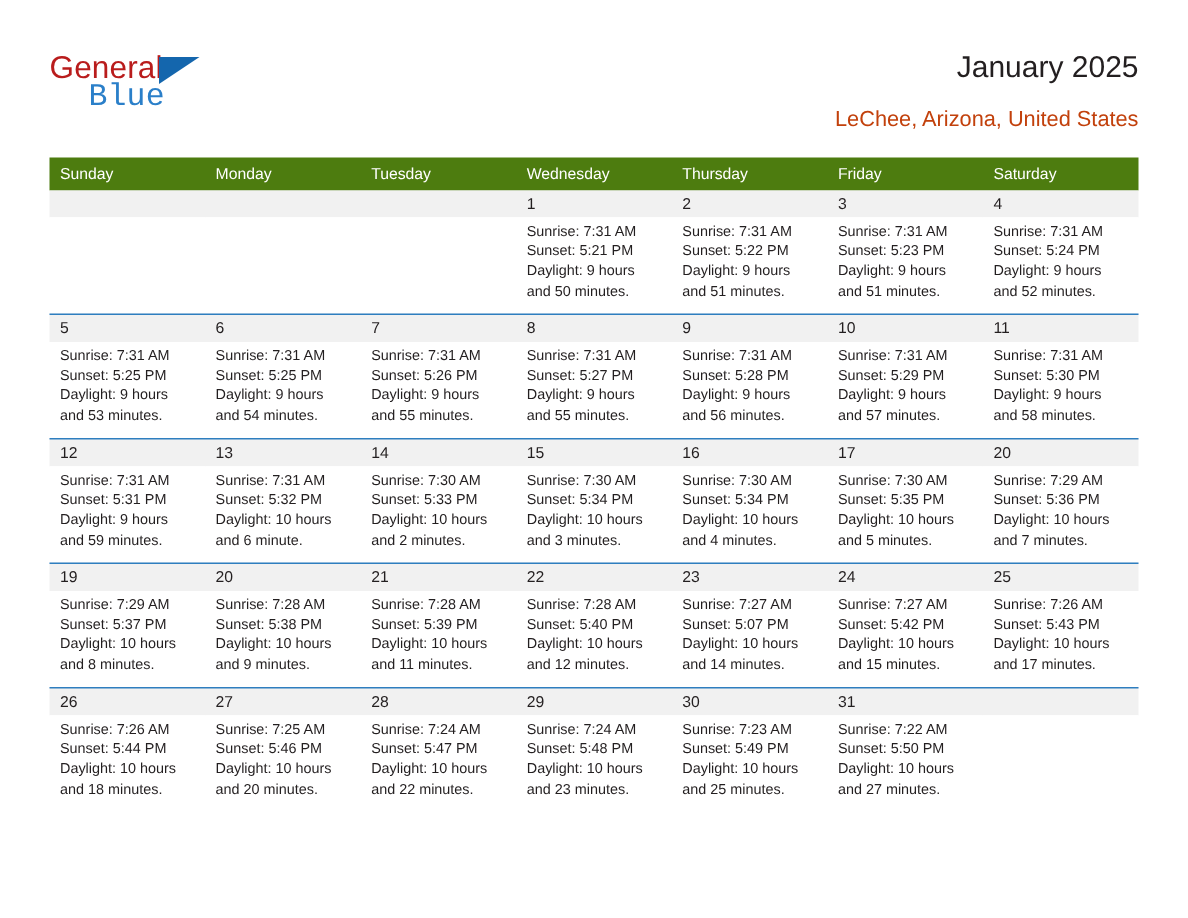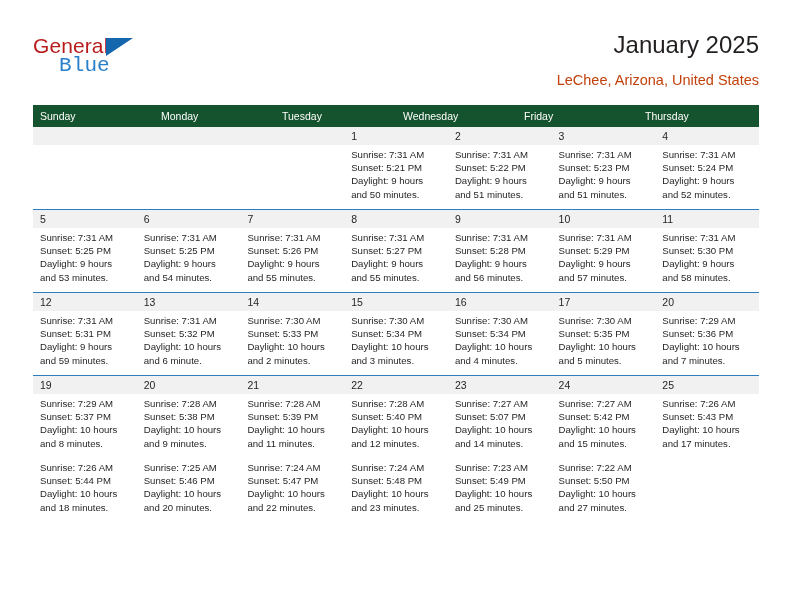--- a/index.html
+++ b/index.html
@@ -66,21 +66,21 @@
     border-left: 27px solid #1466ad;
     border-bottom: 18px solid transparent;
   }
   .title-block {
     position: absolute;
     right: 0;
     top: 0;
     text-align: right;
   }
   .cal-title {
-    font-size: 24px;
+    font-size: 20px;
     line-height: 34px;
     font-weight: normal;
     color: #231f20;
     white-space: nowrap;
   }
   .cal-subtitle {
     font-size: 14.5px;
     line-height: 20px;
     color: #c2410c;
     margin-top: 8px;
@@ -89,21 +89,21 @@
 
   
   .calendar {
     position: absolute;
     left: 33px;
     top: 105px;
     width: 726px;
   }
   .weekday-row {
     display: flex;
-    background: #14532d;
+    background: #4d7c0f;
   }
   .weekday {
     flex: 1 1 0;
     box-sizing: border-box;
     padding: 4px 0 4px 7px;
     font-size: 10.5px;
     line-height: 14px;
     color: #ffffff;
     white-space: nowrap;
   }
@@ -164,22 +164,23 @@
     </div>
 
   </div>
 
   <div class="calendar">
     <div class="weekday-row" id="weekday-row">
         <div class="weekday">Sunday</div>
         <div class="weekday">Monday</div>
         <div class="weekday">Tuesday</div>
         <div class="weekday">Wednesday</div>
+        <div class="weekday">Thursday</div>
         <div class="weekday">Friday</div>
-        <div class="weekday">Thursday</div>
+        <div class="weekday">Saturday</div>
       </div>
     <div id="weeks-container">
         <div class="week">
           <div class="daynum-row">
             <div class="daynum"></div>
             <div class="daynum"></div>
             <div class="daynum"></div>
             <div class="daynum">1</div>
             <div class="daynum">2</div>
             <div class="daynum">3</div>
@@ -389,20 +390,29 @@
             </div>
             <div class="cell">
               <div class="cell-line">Sunrise: 7:26 AM</div>
               <div class="cell-line">Sunset: 5:43 PM</div>
               <div class="cell-line">Daylight: 10 hours</div>
               <div class="cell-line">and 17 minutes.</div>
             </div>
           </div>
         </div>
         <div class="week">
+          <div class="daynum-row">
+            <div class="daynum">26</div>
+            <div class="daynum">27</div>
+            <div class="daynum">28</div>
+            <div class="daynum">29</div>
+            <div class="daynum">30</div>
+            <div class="daynum">31</div>
+            <div class="daynum"></div>
+          </div>
           <div class="detail-row">
             <div class="cell">
               <div class="cell-line">Sunrise: 7:26 AM</div>
               <div class="cell-line">Sunset: 5:44 PM</div>
               <div class="cell-line">Daylight: 10 hours</div>
               <div class="cell-line">and 18 minutes.</div>
             </div>
             <div class="cell">
               <div class="cell-line">Sunrise: 7:25 AM</div>
               <div class="cell-line">Sunset: 5:46 PM</div>

